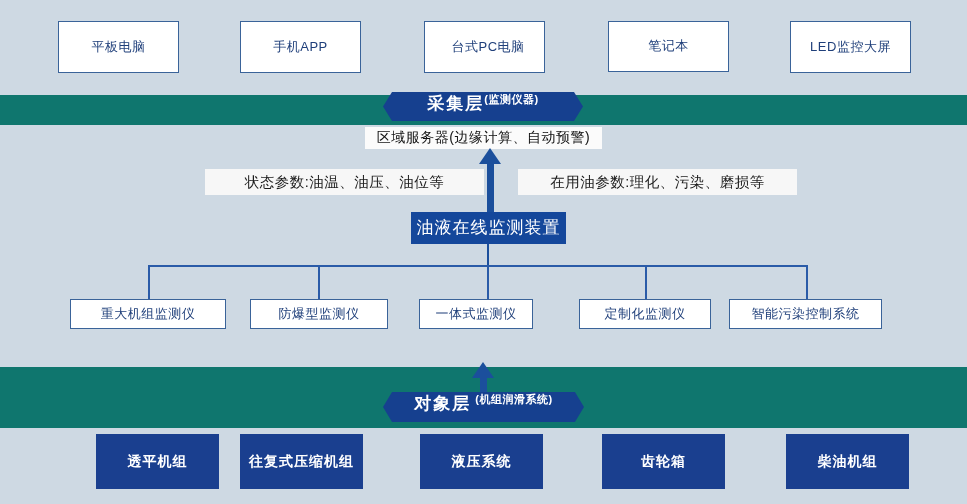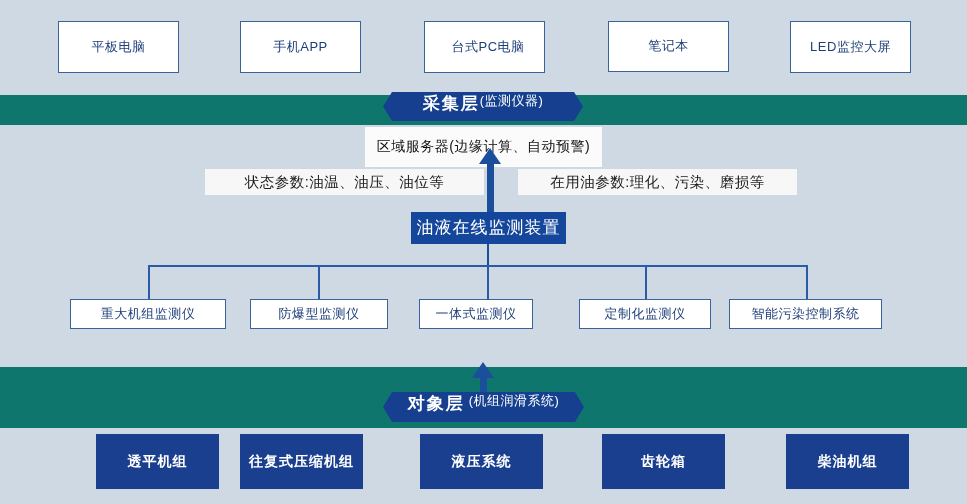--- a/index.html
+++ b/index.html
@@ -64,21 +64,21 @@
   
   .hex{
     position:absolute;
     background:#16408f;
     color:#ffffff;
     display:flex;align-items:flex-start;justify-content:center;
     clip-path:polygon(4.5% 0%, 95.5% 0%, 100% 50%, 95.5% 100%, 4.5% 100%, 0% 50%);
     white-space:nowrap;
   }
   .hex .big{font-size:17px;font-weight:700;letter-spacing:2px;}
-  .hex .small{font-size:13px;font-weight:400;letter-spacing:.5px;}
+  .hex .small{font-size:11px;font-weight:700;letter-spacing:.5px;}
 
   
   .line{position:absolute;background:#1b4f9c;}
   .vline{width:2px;}
   .hline{height:2px;}
   .trunk{background:#1b4f9c;}
   .thin{background:#2a5ba8;}
 
   .arrow-up{
     position:absolute;
@@ -112,21 +112,21 @@
   </div>
   <div class="node node-outline" style="left:790px;top:21px;width:121px;height:52px;">
     <span>LED监控大屏</span>
   </div>
 
   <div class="hex" style="left:383px;top:92px;width:200px;height:29px;">
     <span class="big">采集层</span>
       <span class="small">(监测仪器)</span>
   </div>
 
-  <div class="chip chip-server" style="left:365px;top:127px;width:237px;height:40px;">
+  <div class="chip chip-server" style="left:365px;top:127px;width:237px;height:22px;">
     <span>区域服务器(边缘计算、自动预警)</span>
   </div>
 
   <div class="chip" style="left:205px;top:169px;width:279px;height:26px;">
     <span>状态参数:油温、油压、油位等</span>
   </div>
   <div class="chip" style="left:518px;top:169px;width:279px;height:26px;">
     <span>在用油参数:理化、污染、磨损等</span>
   </div>
 

